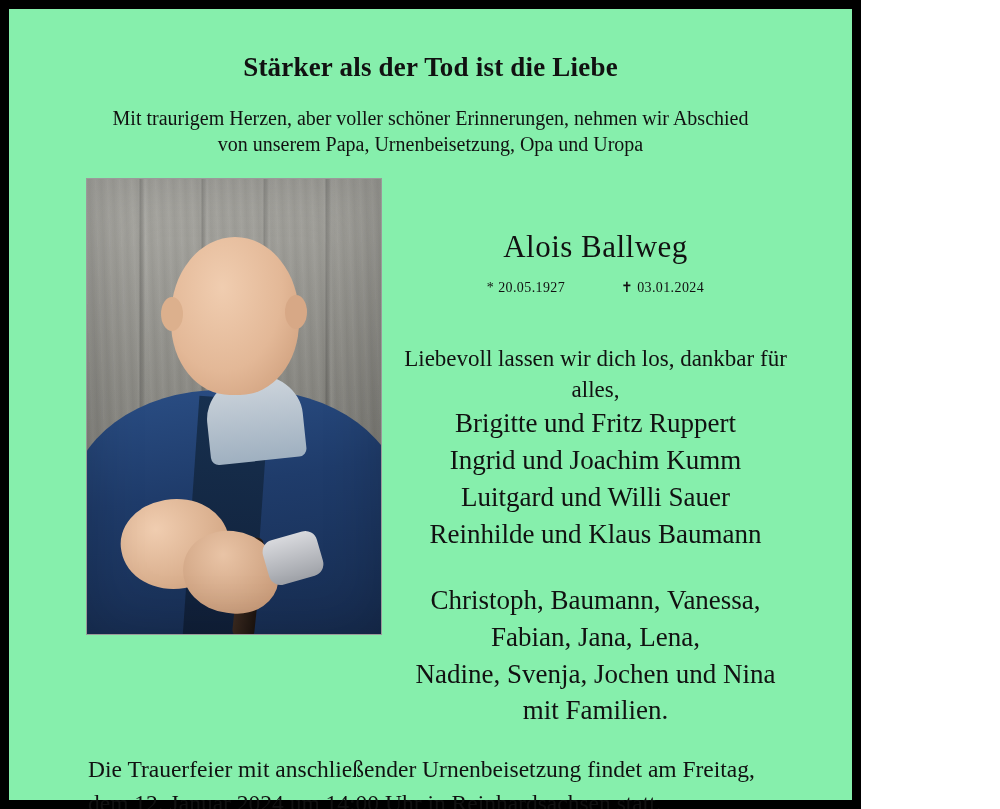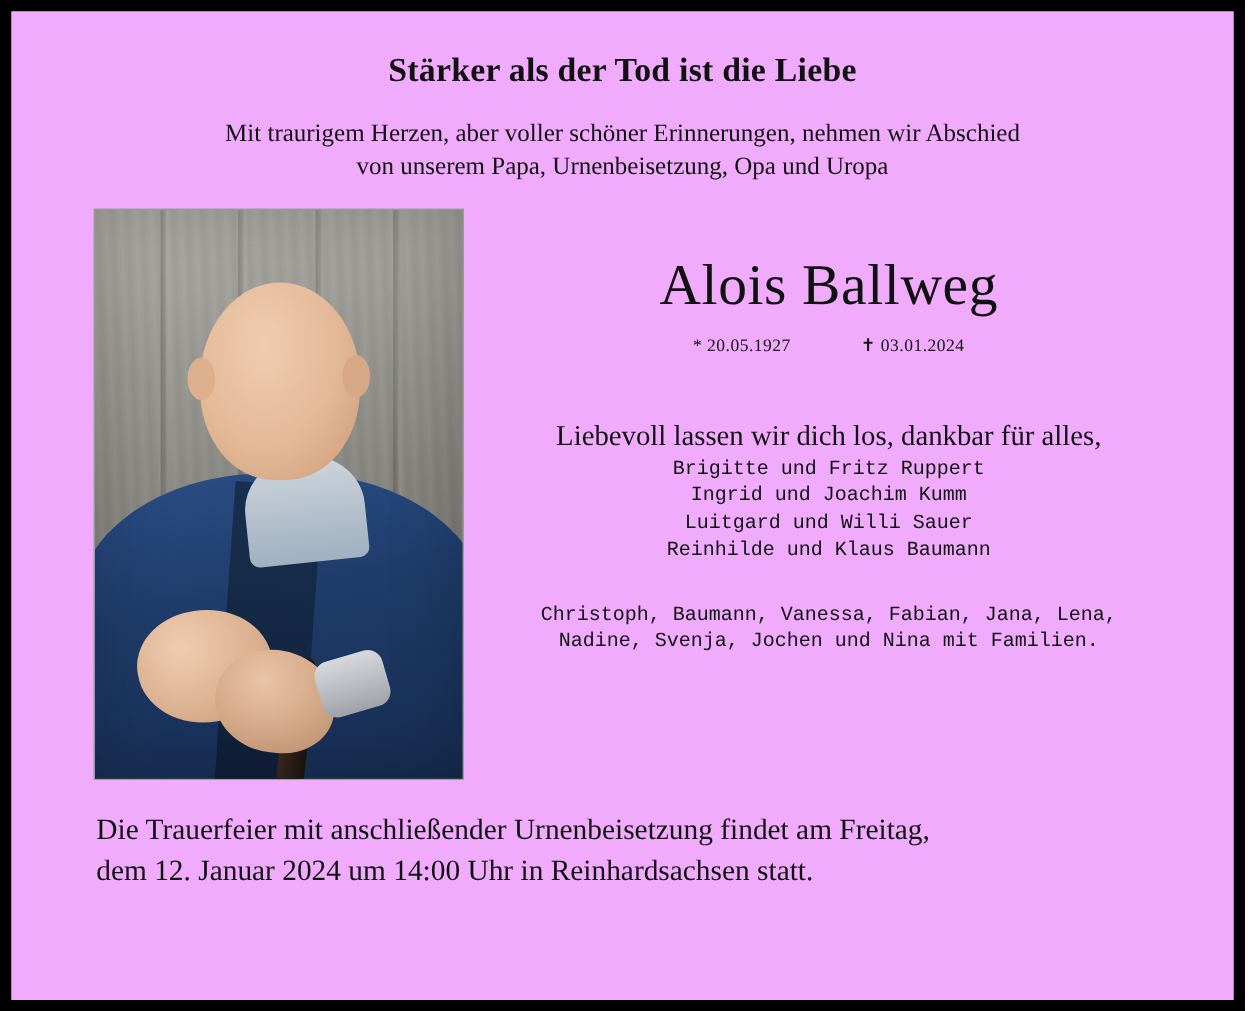--- a/index.html
+++ b/index.html
@@ -9,26 +9,26 @@
   }
   body {
     width: 1000px;
     height: 809px;
     font-family: "Liberation Serif", serif;
     color: #1a1a1a;
     overflow: hidden;
   }
   .obituary {
     position: relative;
-    width: 996px;
+    width: 861px;
     height: 809px;
     box-sizing: border-box;
     border: 9px solid #000000;
-    background: #f0abfc;
-    padding: 4px;
+    background: #86efac;
+    padding: 15px;
   }
   .inner {
     position: relative;
     width: 100%;
     height: 100%;
     box-sizing: border-box;
     padding: 22px 30px 16px 30px;
   }
   .motto {
     text-align: center;
@@ -195,42 +195,41 @@
   }
 
   .right-col {
     flex: 1 1 auto;
     text-align: center;
     padding-left: 18px;
     padding-right: 14px;
     margin-top: 22px;
   }
   .name {
-    font-size: 46px;
+    font-size: 31px;
     letter-spacing: 0.5px;
-    margin: 14px 0 14px 0;
+    margin: 31px 0 14px 0;
     color: #111;
   }
   .dates {
     font-size: 14px;
     letter-spacing: 0.4px;
     margin-bottom: 48px;
     color: #111;
   }
   .dates .birth { margin-right: 52px; }
   .verse {
     font-size: 23px;
     line-height: 1.34;
     color: #111;
   }
   .family, .grandchildren {
-    font-size: 16px;
+    font-size: 27px;
     line-height: 1.36;
     color: #111;
-    font-family: Liberation Mono, monospace;
   }
   .family { margin-bottom: 30px; }
 
   .footer {
     margin-top: 24px;
     font-size: 23.5px;
     line-height: 1.42;
     color: #111;
     padding-left: 34px;
   }

